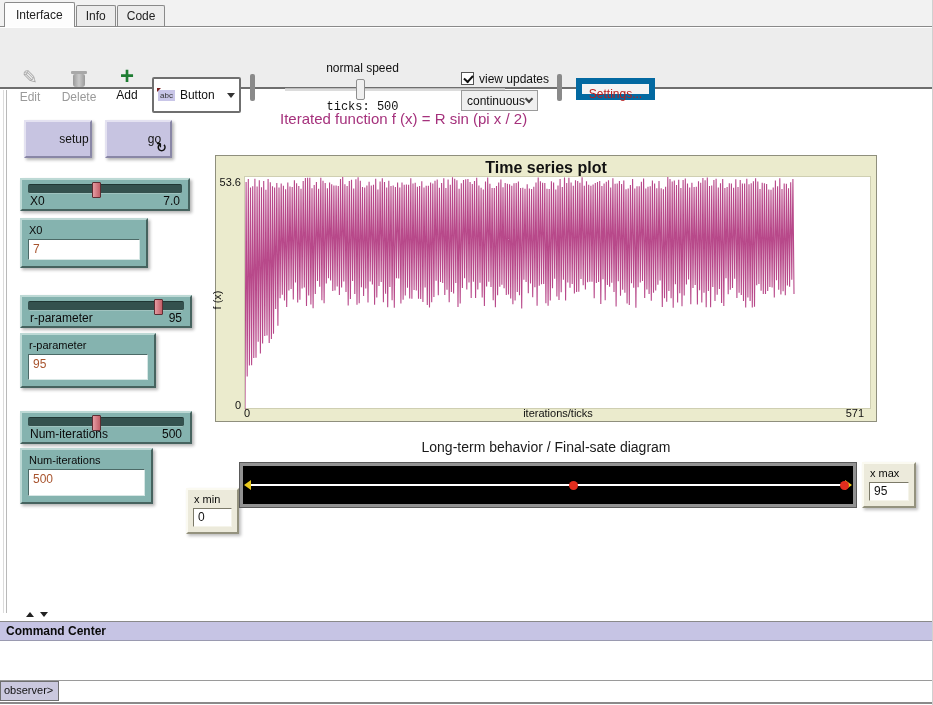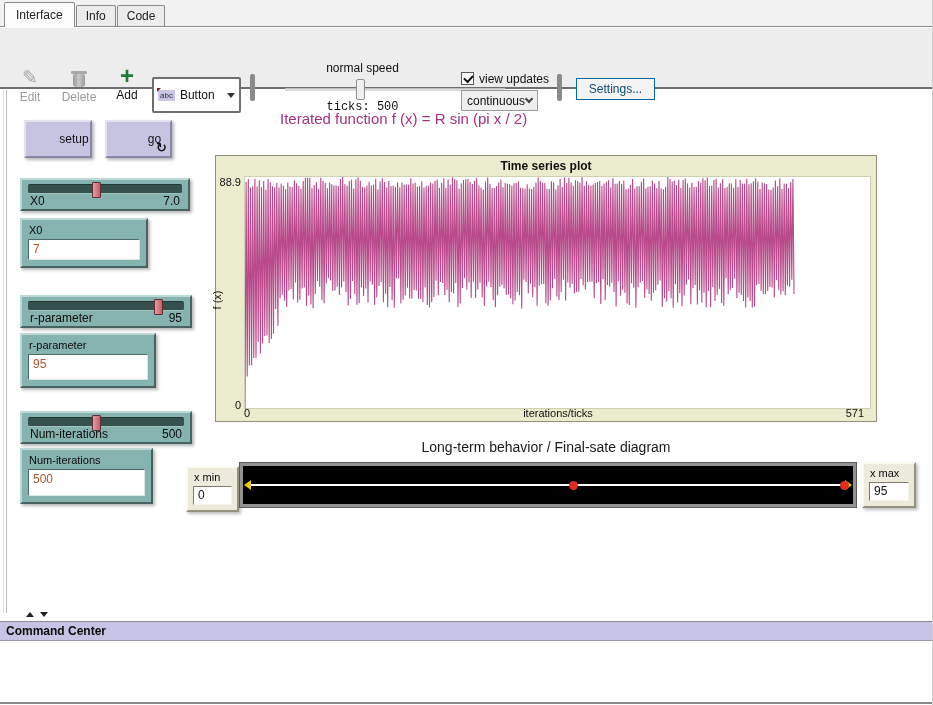--- a/index.html
+++ b/index.html
@@ -46,21 +46,21 @@
   .chkbox { width:13px; height:13px; background:#fff; border:1px solid #555; position:relative; margin-right:5px; }
   .chkbox.checked:after { content:""; position:absolute; left:2px; top:2px; width:7px; height:4px;
     border-left:2px solid #111; border-bottom:2px solid #111; transform:rotate(-48deg); }
   .chk-label { font-size:12px; color:#111; }
   .upd-dropdown { position:absolute; left:461px; top:62px; width:77px; height:21px; background:#efefef;
     border:1px solid #9a9a9a; display:flex; align-items:center; padding:0 5px; }
   .upd-dropdown .lbl { flex:1; font-size:12px; color:#111; }
   .chev { width:6px; height:6px; border-right:2px solid #444; border-bottom:2px solid #444;
     transform:rotate(45deg); margin-top:-3px; }
   .settings-btn { position:absolute; left:576px; top:50px; width:79px; height:22px; background:#f4f4f4;
-    border:1px solid #0369a1; font-size:12px; color:#0c4a6e; text-align:center; line-height:20px; }
+    border:6px solid #0369a1; font-size:12px; color:#b91c1c; text-align:center; line-height:20px; }
   
   .canvas-edge { position:absolute; left:6px; top:90px; width:1px; height:523px; background:#b9b9b9; }
   .canvas-edge2 { position:absolute; left:3px; top:90px; width:1px; height:523px; background:#dcdcdc; }
   
   .nl-button { position:absolute; background:#c7c4e1; border-top:2px solid #e4e2f1; border-left:2px solid #e4e2f1;
     border-bottom:2px solid #8987a6; border-right:2px solid #8987a6; box-shadow:2px 2px 3px #b5b5b5;
     font-size:12px; color:#111; display:flex; align-items:center; justify-content:center;padding-left:32px; }
   .forever-icon { position:absolute; right:3px; bottom:1px; font-size:13px; font-weight:bold; color:#111; }
   
   .note-title { position:absolute; left:280px; top:110px; width:570px; 
@@ -78,21 +78,21 @@
   .nl-input { position:absolute; background:#85b3af; border-top:2px solid #bdd9d5; border-left:2px solid #bdd9d5;
     border-bottom:2px solid #46635f; border-right:2px solid #46635f; box-shadow:2px 2px 3px #b5b5b5; }
   .nl-input .ilabel { font-size:11px; color:#0a0a0a; padding:4px 0 3px 7px; }
   .nl-input .ifield { position:absolute; left:6px; right:6px; bottom:6px; top:19px; background:#fff;
     border-top:1px solid #4c6a67; border-left:1px solid #4c6a67; border-bottom:1px solid #d7e7e5; border-right:1px solid #d7e7e5;
     font-size:12px; color:#a8542e; padding:2px 0 0 4px; }
   
   .plot { position:absolute; left:215px; top:155px; width:662px; height:267px; background:#ebebcd;
     border:1px solid #8f8f7d; }
   .plot-title { position:absolute; top:3px; left:0; width:100%; text-align:center;
-    font-size:12px; font-weight:bold; color:#111; }
+    font-size:16px; font-weight:bold; color:#111; }
   .plot-area { position:absolute; left:28px; top:20px; width:627px; height:233px; background:#fff;
     border:1px solid #cfcfb2; }
   .ytick-max { position:absolute; left:0px; top:20px; width:25px; text-align:right; font-size:11px; color:#111; }
   .ytick-min { position:absolute; left:0px; top:243px; width:25px; text-align:right; font-size:11px; color:#111; }
   .ylab { position:absolute; left:-8px; top:138px; font-size:11px; color:#111; transform:rotate(-90deg); }
   .xticks { position:absolute; left:28px; right:4px; bottom:0px; height:14px; font-size:11px; color:#111; }
   .xticks .x0 { position:absolute; left:0px; top:0; }
   .xticks .xc { position:absolute; left:0; width:100%; text-align:center; top:0; }
   .xticks .x1 { position:absolute; right:8px; top:0; }
   
@@ -228,38 +228,38 @@
   </div>
 </div>
 
 <div class="nl-input" style="left:20px; top:448px; width:133px; height:56px;">
   <div class="ilabel">Num-iterations</div>
   <div class="ifield">500</div>
 </div>
 
 <div class="plot">
   <div class="plot-title">Time series plot</div>
-  <div class="ytick-max">88.9</div>
+  <div class="ytick-max">53.6</div>
   <div class="ytick-min">0</div>
   <div class="ylab">f (x)</div>
   <div class="plot-area">
     <svg id="ts-svg" width="627" height="233" viewBox="0 0 627 233">
         <polyline points="0.0,233.0 1.1,5.1 2.2,199.4 3.3,1.9 4.4,188.6 5.5,10.5 6.6,188.2 7.7,9.2 8.8,181.0 9.9,1.7 11.0,180.8 12.1,9.5 13.2,164.8 14.3,3.2 15.4,176.6 16.5,10.2 17.6,166.6 18.7,4.0 19.8,159.1 20.9,12.7 22.0,158.6 23.1,2.1 24.2,166.0 25.3,5.2 26.4,162.1 27.5,9.3 28.5,156.7 29.6,10.4 30.7,131.9 31.8,6.0 32.9,148.8 34.0,10.5 35.1,121.3 36.2,6.5 37.3,117.8 38.4,8.7 39.5,123.4 40.6,12.2 41.7,130.1 42.8,5.6 43.9,113.4 45.0,9.6 46.1,111.9 47.2,10.1 48.3,122.4 49.4,3.3 50.5,105.4 51.6,6.3 52.7,125.4 53.8,9.1 54.9,122.7 56.0,11.8 57.1,111.5 58.2,4.1 59.3,110.5 60.4,0.9 61.5,129.0 62.6,0.7 63.7,118.5 64.8,0.7 65.9,127.5 67.0,11.3 68.1,131.2 69.2,8.1 70.3,116.9 71.4,4.9 72.5,104.1 73.6,11.7 74.7,109.7 75.8,0.8 76.9,123.2 78.0,3.7 79.1,126.2 80.2,6.1 81.3,106.5 82.4,11.2 83.5,101.2 84.6,5.6 85.6,103.6 86.7,7.2 87.8,114.0 88.9,8.4 90.0,113.4 91.1,8.6 92.2,109.4 93.3,9.0 94.4,117.9 95.5,2.0 96.6,110.4 97.7,0.1 98.8,104.4 99.9,7.2 101.0,115.0 102.1,9.0 103.2,128.6 104.3,3.9 105.4,122.1 106.5,2.7 107.6,104.0 108.7,11.5 109.8,117.1 110.9,2.3 112.0,127.7 113.1,0.3 114.2,126.2 115.3,3.7 116.4,110.3 117.5,9.9 118.6,119.1 119.7,10.6 120.8,111.6 121.9,8.4 123.0,125.4 124.1,4.7 125.2,104.5 126.3,8.6 127.4,107.4 128.5,7.7 129.6,127.7 130.7,1.7 131.8,120.4 132.9,12.6 134.0,109.1 135.1,4.6 136.2,104.9 137.3,1.2 138.4,125.3 139.5,5.0 140.6,116.7 141.7,10.4 142.7,130.2 143.8,3.7 144.9,110.0 146.0,9.0 147.1,123.3 148.2,8.4 149.3,130.8 150.4,9.9 151.5,101.3 152.6,5.4 153.7,101.4 154.8,10.6 155.9,126.5 157.0,5.6 158.1,122.7 159.2,7.7 160.3,118.4 161.4,7.4 162.5,110.7 163.6,7.7 164.7,121.4 165.8,1.3 166.9,121.7 168.0,6.4 169.1,113.0 170.2,5.8 171.3,113.6 172.4,9.7 173.5,121.7 174.6,8.9 175.7,121.9 176.8,4.2 177.9,124.9 179.0,10.6 180.1,110.4 181.2,8.7 182.3,127.9 183.4,8.7 184.5,130.4 185.6,5.4 186.7,125.3 187.8,6.6 188.9,120.1 190.0,3.7 191.1,103.7 192.2,2.4 193.3,118.2 194.4,10.8 195.5,105.1 196.6,6.0 197.7,106.0 198.8,1.3 199.8,117.9 200.9,10.9 202.0,112.7 203.1,2.4 204.2,125.3 205.3,7.8 206.4,115.0 207.5,0.2 208.6,116.6 209.7,1.8 210.8,105.9 211.9,3.3 213.0,130.1 214.1,11.8 215.2,126.5 216.3,6.3 217.4,111.0 218.5,3.0 219.6,101.3 220.7,2.3 221.8,112.4 222.9,2.1 224.0,105.6 225.1,5.1 226.2,120.9 227.3,7.0 228.4,104.8 229.5,4.1 230.6,121.0 231.7,0.8 232.8,112.5 233.9,8.5 235.0,105.8 236.1,10.8 237.2,120.5 238.3,12.5 239.4,129.1 240.5,4.5 241.6,109.4 242.7,0.6 243.8,104.8 244.9,6.8 246.0,110.0 247.1,10.9 248.2,123.3 249.3,11.0 250.4,130.2 251.5,9.0 252.6,118.2 253.7,5.5 254.8,109.8 255.9,2.6 256.9,107.7 258.0,10.2 259.1,111.3 260.2,6.1 261.3,118.1 262.4,6.8 263.5,117.6 264.6,7.3 265.7,121.5 266.8,8.8 267.9,127.2 269.0,6.3 270.1,123.5 271.2,6.0 272.3,114.9 273.4,4.5 274.5,118.3 275.6,11.0 276.7,131.6 277.8,10.8 278.9,102.8 280.0,11.8 281.1,105.0 282.2,7.2 283.3,116.3 284.4,11.5 285.5,106.5 286.6,12.0 287.7,120.3 288.8,9.8 289.9,110.2 291.0,5.5 292.1,128.8 293.2,0.4 294.3,108.7 295.4,4.3 296.5,107.3 297.6,5.7 298.7,107.0 299.8,6.0 300.9,126.3 302.0,11.7 303.1,128.8 304.2,12.0 305.3,123.6 306.4,4.2 307.5,111.2 308.6,5.6 309.7,101.8 310.8,12.4 311.9,119.5 313.0,8.4 314.0,123.0 315.1,2.1 316.2,115.3 317.3,10.1 318.4,102.8 319.5,0.6 320.6,123.5 321.7,6.1 322.8,105.4 323.9,0.8 325.0,110.7 326.1,5.5 327.2,106.9 328.3,8.8 329.4,116.6 330.5,3.2 331.6,114.9 332.7,4.0 333.8,114.7 334.9,5.8 336.0,102.1 337.1,0.2 338.2,108.2 339.3,8.8 340.4,112.4 341.5,4.2 342.6,105.2 343.7,7.8 344.8,104.8 345.9,8.7 347.0,104.7 348.1,7.5 349.2,121.3 350.3,5.9 351.4,106.1 352.5,4.9 353.6,105.1 354.7,3.9 355.8,127.1 356.9,9.1 358.0,102.2 359.1,6.5 360.2,123.3 361.3,4.7 362.4,108.1 363.5,3.3 364.6,109.8 365.7,10.4 366.8,105.8 367.9,1.2 369.0,115.0 370.1,6.7 371.1,129.5 372.2,6.4 373.3,104.3 374.4,4.1 375.5,118.8 376.6,7.1 377.7,112.8 378.8,3.6 379.9,115.8 381.0,12.2 382.1,126.6 383.2,11.5 384.3,128.0 385.4,7.9 386.5,106.3 387.6,2.1 388.7,110.8 389.8,11.6 390.9,130.7 392.0,9.3 393.1,110.3 394.2,9.3 395.3,105.5 396.4,4.8 397.5,103.9 398.6,1.4 399.7,121.1 400.8,11.5 401.9,112.5 403.0,9.7 404.1,117.0 405.2,9.2 406.3,123.7 407.4,3.6 408.5,115.8 409.6,6.5 410.7,113.6 411.8,11.3 412.9,107.7 414.0,4.0 415.1,103.6 416.2,11.2 417.3,129.9 418.4,12.3 419.5,121.3 420.6,9.7 421.7,124.7 422.8,0.1 423.9,113.9 425.0,2.0 426.1,121.2 427.2,4.5 428.2,130.7 429.3,3.4 430.4,107.2 431.5,7.9 432.6,125.4 433.7,2.7 434.8,116.2 435.9,11.0 437.0,129.2 438.1,2.9 439.2,118.5 440.3,1.6 441.4,107.4 442.5,6.4 443.6,102.6 444.7,10.5 445.8,127.2 446.9,5.7 448.0,111.0 449.1,10.1 450.2,108.1 451.3,9.7 452.4,127.6 453.5,4.3 454.6,113.2 455.7,5.7 456.8,125.4 457.9,1.0 459.0,115.7 460.1,3.2 461.2,130.2 462.3,0.5 463.4,113.9 464.5,9.1 465.6,130.3 466.7,8.6 467.8,109.9 468.9,3.0 470.0,124.0 471.1,1.7 472.2,117.7 473.3,10.4 474.4,112.0 475.5,6.3 476.6,125.9 477.7,1.9 478.8,129.0 479.9,11.0 481.0,101.2 482.1,10.0 483.2,117.3 484.3,6.3 485.3,112.7 486.4,6.6 487.5,111.0 488.6,10.7 489.7,101.7 490.8,2.2 491.9,121.1 493.0,10.1 494.1,115.8 495.2,3.0 496.3,118.0 497.4,6.5 498.5,124.0 499.6,6.4 500.7,130.6 501.8,1.8 502.9,120.6 504.0,7.3 505.1,124.0 506.2,6.3 507.3,130.4 508.4,4.3 509.5,129.7 510.6,1.3 511.7,108.3 512.8,4.4 513.9,106.9 515.0,12.0 516.1,113.7 517.2,5.7 518.3,116.9 519.4,6.2 520.5,117.1 521.6,7.0 522.7,114.0 523.8,12.5 524.9,110.0 526.0,12.7 527.1,110.5 528.2,10.4 529.3,120.4 530.4,3.5 531.5,103.2 532.6,9.2 533.7,112.8 534.8,1.2 535.9,117.5 537.0,12.1 538.1,114.3 539.2,6.4 540.3,118.2 541.4,6.8 542.4,108.6 543.5,11.2 544.6,109.8 545.7,5.2 546.8,102.7 547.9,2.1 549.0,117.0" fill="none" stroke="#b8498a" stroke-width="1.1"></polyline>
       </svg>
   </div>
   <div class="xticks">
     <span class="x0">0</span>
     <span class="xc">iterations/ticks</span>
     <span class="x1">571</span>
   </div>
 </div>
 
 <div class="fs-label">Long-term behavior / Final-sate diagram</div>
 
-<div class="nl-monitor" style="left:186px; top:466px; width:53px; height:46px;">
+<div class="nl-monitor" style="left:186px; top:488px; width:53px; height:46px;">
   <div class="mlabel">x min</div>
   <div class="mfield">0</div>
 </div>
 
 <div class="nl-view">
   <div class="view-line"></div>
   <div class="arrow-left"></div>
   <div class="arrow-right"></div>
   <div id="view-dots">
       <div class="red-dot" style="left: 54.1%; background: rgb(226, 45, 30);"></div>
@@ -273,13 +273,17 @@
 </div>
 
 <div class="splitter">
   <span class="spl-up"></span>
   <span class="spl-down"></span>
 </div>
 
 <div class="cc">
   <div class="cc-header">Command Center</div>
   <div class="cc-body"></div>
+  <div class="cc-promptrow">
+    <span class="cc-prompt">observer&gt;</span>
+    <input class="cc-input" type="text" value="" style="">
+  </div>
 </div>
 
 </body></html>

